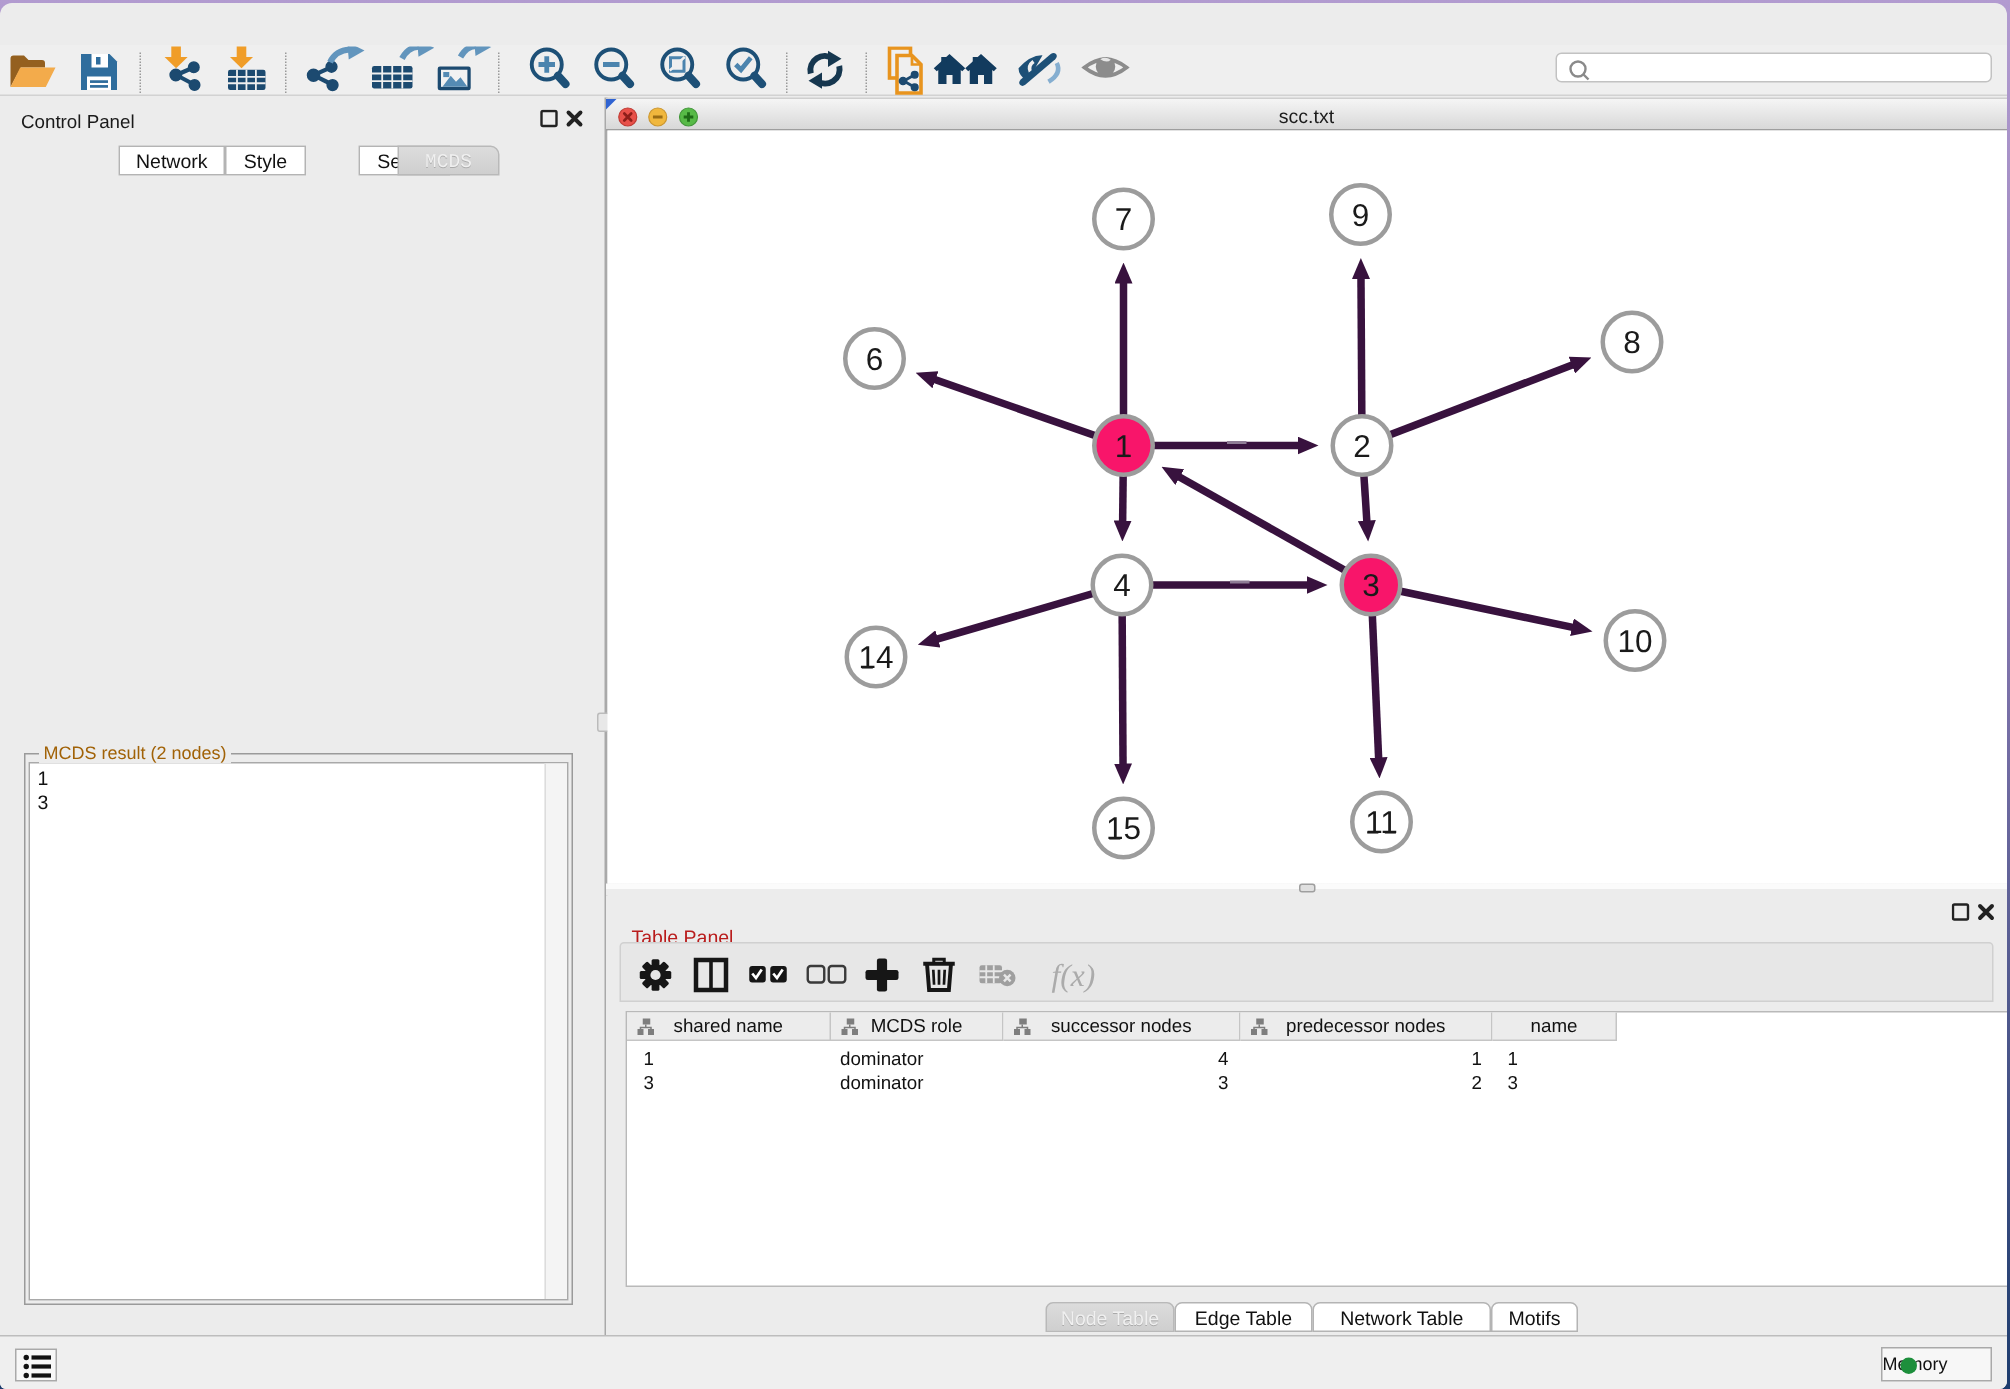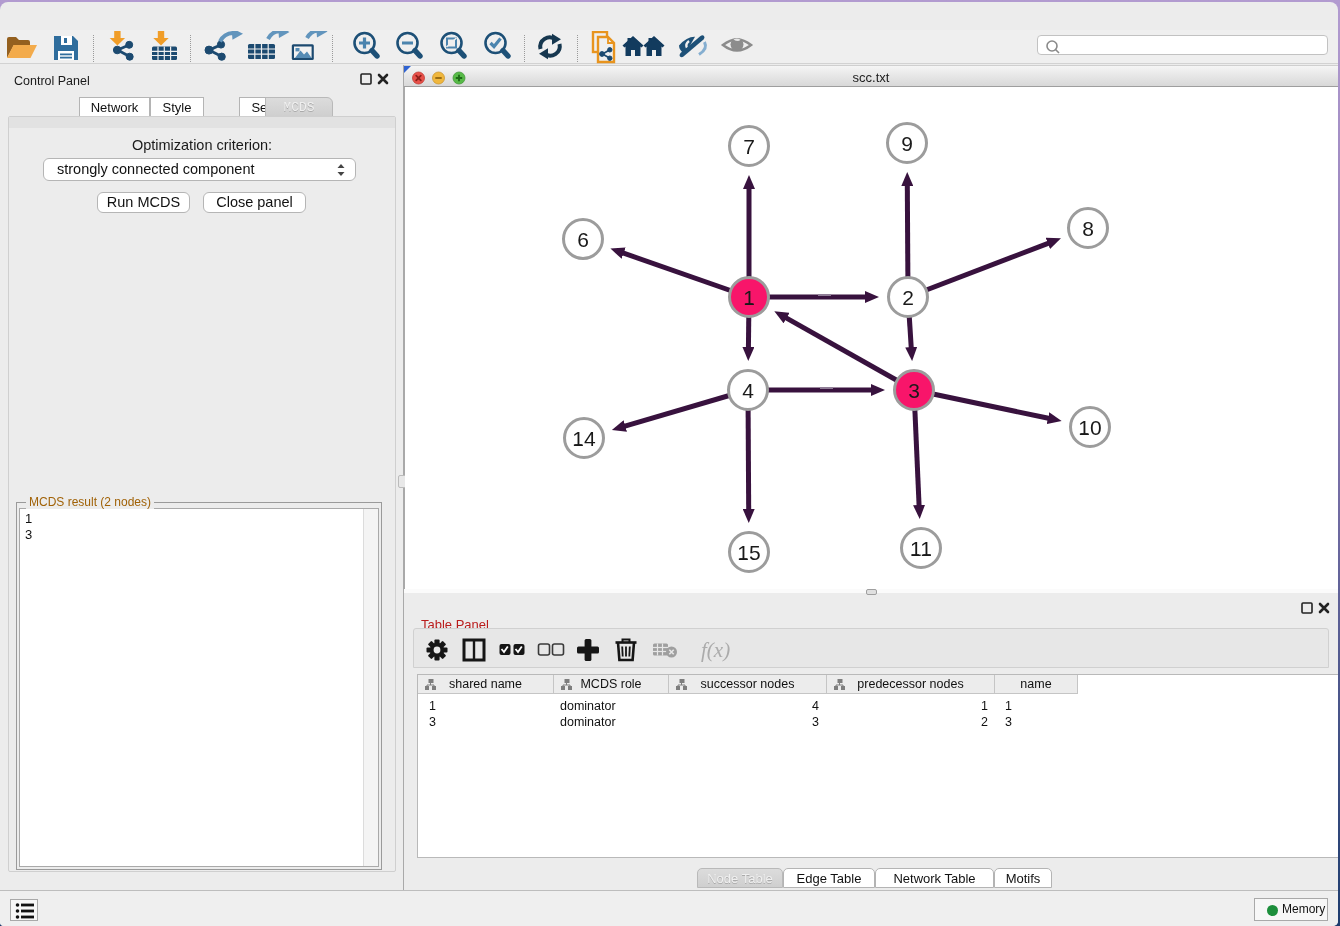--- a/index.html
+++ b/index.html
@@ -21,21 +21,21 @@
          border-left:1px dotted #9a9a9a; }
   #search { position:absolute; left:1037px; top:5px; width:291px; height:20px;
             background:#fff; border:1px solid #c2c2c2; border-radius:4px; }
   
   #statusbar { position:absolute; left:0; top:888px; width:1338px; height:36px;
                background:#efefef; border-top:1px solid #bdbdbd; }
   #listbtn { position:absolute; left:10px; top:8px; width:28px; height:22px;
              background:#f7f7f7; border:1px solid #a9a9a9; }
   #membtn { position:absolute; left:1254px; top:7px; width:74px; height:23px;
             background:#f7f7f7; border:1px solid #a9a9a9; font-size:12px; color:#111;
-            line-height:21px; text-align:left; padding-left:27px;}
+            line-height:21px; text-align:left; }
   #membtn .dot { position:absolute; left:12px; top:6px; width:11px; height:11px;
                  border-radius:50%; background:#1d8f3c; }
   
   #cp { position:absolute; left:0; top:63px; width:403px; height:825px; background:#ececec; }
   #cp-title { position:absolute; left:14px; top:9px; font-size:12.5px; color:#1a1a1a; }
   .panebtns { position:absolute; top:8px; }
   #cptabs { position:absolute; left:79px; top:32px; height:20px; font-size:13px; }
   .tab { position:absolute; top:0; height:20px; background:#fff; border:1px solid #b4b4b4;
          text-align:center; line-height:19px; color:#111; }
   .tabsel { background:linear-gradient(#dcdcdc,#cfcfcf); color:#f0f0f0;
@@ -257,32 +257,20 @@
         <svg width="30" height="14">
       <rect x="1" y="1" width="10" height="10" fill="none" stroke="#222" stroke-width="1.6" rx="1"></rect>
       <path d="M19 2 L27 10 M27 2 L19 10" stroke="#222" stroke-width="2.6" stroke-linecap="round"></path>
     </svg>
       </div>
     <div id="cptabs">
       <div class="tab" style="left:0; width:71px;">Network</div>
       <div class="tab" style="left:71px; width:54px;">Style</div>
       <div class="tab" style="left:116px; width:61px;margin-left:44px;">Select</div>
       <div class="tab tabsel" style="left:186px; width:68px;font-family:Liberation Mono, monospace;">MCDS</div>
-    </div>
-    <div id="cpblock">
-      <div id="cpband"></div>
-      <div id="optlabel">Optimization criterion:</div>
-      <div id="dropdown">strongly connected component
-        <svg width="12" height="16" style="position:absolute; right:8px; top:3px;">
-          <path d="M2.5 6 L6 2 L9.5 6 Z" fill="#444"></path>
-            <path d="M2.5 10 L6 14 L9.5 10 Z" fill="#444"></path>
-        </svg>
-      </div>
-      <div class="btn" style="left:88px; width:93px;">Run MCDS</div>
-      <div class="btn" style="left:194px; width:103px;">Close panel</div>
     </div>
     <div id="fieldset">
       <div id="fs-legend">MCDS result (2 nodes)</div>
       <div id="fs-border"></div>
       <div id="fs-text">
           <div style="padding:2px 0 0 5px; line-height:16px;">1<br>3</div>
         <div id="fs-scroll"></div>
       </div>
     </div>
   </div>

